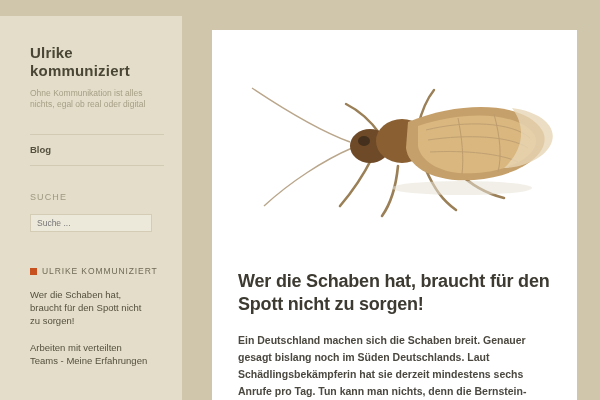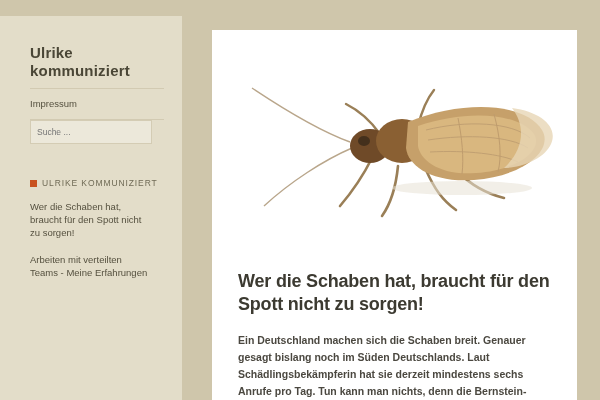--- a/index.html
+++ b/index.html
@@ -77,21 +77,21 @@
   .widget-title {
     font-size: 9px;
     letter-spacing: 1.1px;
     color: #9e9madrid;
     color: #9f9880;
     text-transform: uppercase;
     margin: 26px 0 10px 0;
   }
   .search-box {
     width: 122px;
-    height: 24px;
+    height: 18px;
     background: #ece8da;
     border: 1px solid #d4ccb4;
     box-sizing: border-box;
     font-size: 8.5px;
     color: #8e8straat;
     color: #8e8873;
     padding: 0 6px;
     line-height: 16px;
     outline: none;
     font-family: "Liberation Sans", sans-serif;
@@ -170,27 +170,29 @@
   }
 </style>
 </head>
 <body>
 
 <div class="page">
 
   <div class="sidebar">
 
     <div class="site-title">Ulrike kommuniziert</div>
+    <div class="site-desc">Ohne Kommunikation ist alles nichts, egal ob real oder digital</div>
 
     <ul class="nav">
       <li>
-        <a href="#">Impressum</a>
+        <a class="first" href="#">Blog</a>
       </li>
     </ul>
 
+    <div class="widget-title">SUCHE</div>
     <input class="search-box" type="text" placeholder="Suche ..." style="">
 
     <div class="recent-head">
       <span class="recent-badge"></span>
       <span class="recent-head-text">ULRIKE KOMMUNIZIERT</span>
     </div>
 
     <ul class="recent-list">
       <li>
         <a href="#">Wer die Schaben hat, braucht für den Spott nicht zu sorgen!</a>

